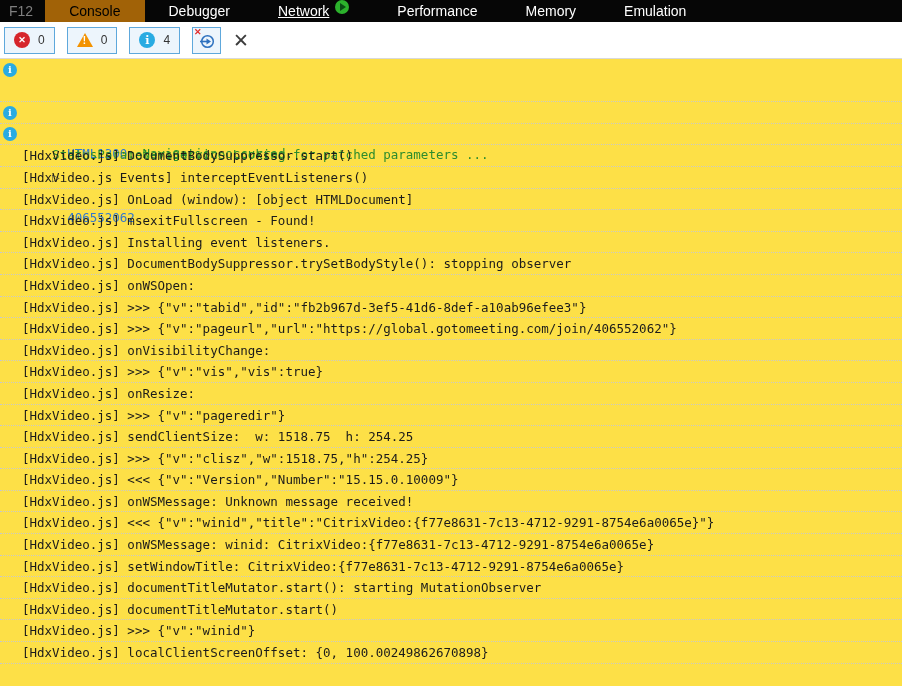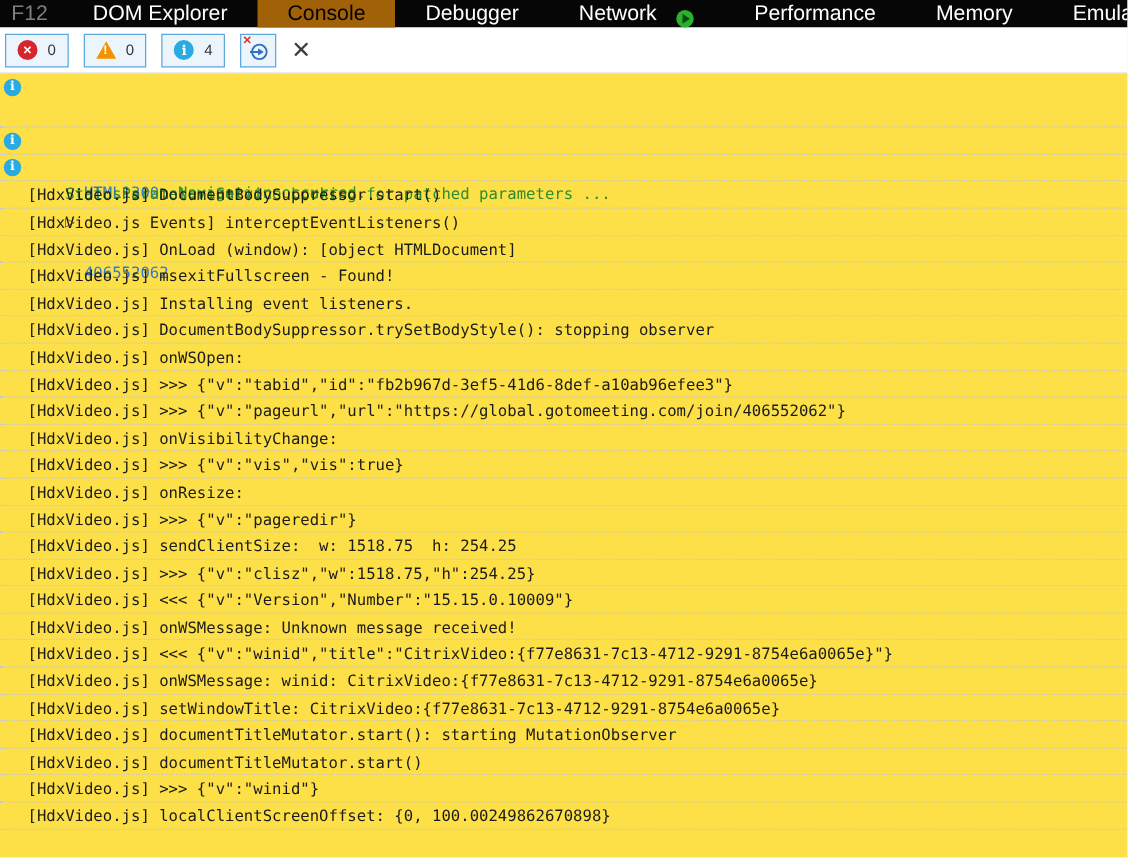--- a/index.html
+++ b/index.html
@@ -2,26 +2,26 @@
 <html><head>
 <meta charset="utf-8">
 <style>
   * { margin: 0; padding: 0; box-sizing: border-box; }
   html, body { width: 902px; height: 686px; overflow: hidden; background: #fff; }
   body { font-family: "Liberation Sans", sans-serif; }
 
   
   .tabbar {
     height: 22px; background: #060606; display: flex; align-items: stretch;
-    font-size: 17px; color: #fff; user-select: none;
+    font-size: 14px; color: #fff; user-select: none;
   }
   .tab { line-height: 22px; padding: 0 24px; white-space: nowrap; cursor: default; }
   .tab.f12 { color: #7f7f7f; padding: 0 12px 0 9px; }
   .tab.active { background: #a16207; color: #000; }
-  .tab .tab-inner { display: inline-flex; align-items: flex-end; gap: 16px; }
+  .tab .tab-inner { display: inline-flex; align-items: flex-start; gap: 6px; text-decoration: underline; }
   .play-circle {
     width: 14px; height: 14px; border-radius: 50%; background: #2cb12c;
     display: inline-flex; align-items: center; justify-content: center;
   }
   .play-circle::before {
     content: ""; display: block; margin-left: 2px;
     border-left: 6px solid #0a4d14; border-top: 4px solid transparent; border-bottom: 4px solid transparent;
   }
 
   
@@ -97,21 +97,20 @@
   }
   .expander::before { content: "\25B7"; }
   .t-green { color: #2d8c2d; }
   .t-blue { color: #3379cd; cursor: pointer; }
 </style>
 </head>
 <body>
 
 <div class="tabbar">
   <div class="tab f12">F12</div>
-  <div class="tab">DOM Explorer</div>
   <div class="tab active">Console</div>
   <div class="tab">Debugger</div>
   <div class="tab">
     <span class="tab-inner">
       <span>Network</span>
       <span class="play-circle"></span>
     </span>
   </div>
   <div class="tab">Performance</div>
   <div class="tab">Memory</div>

